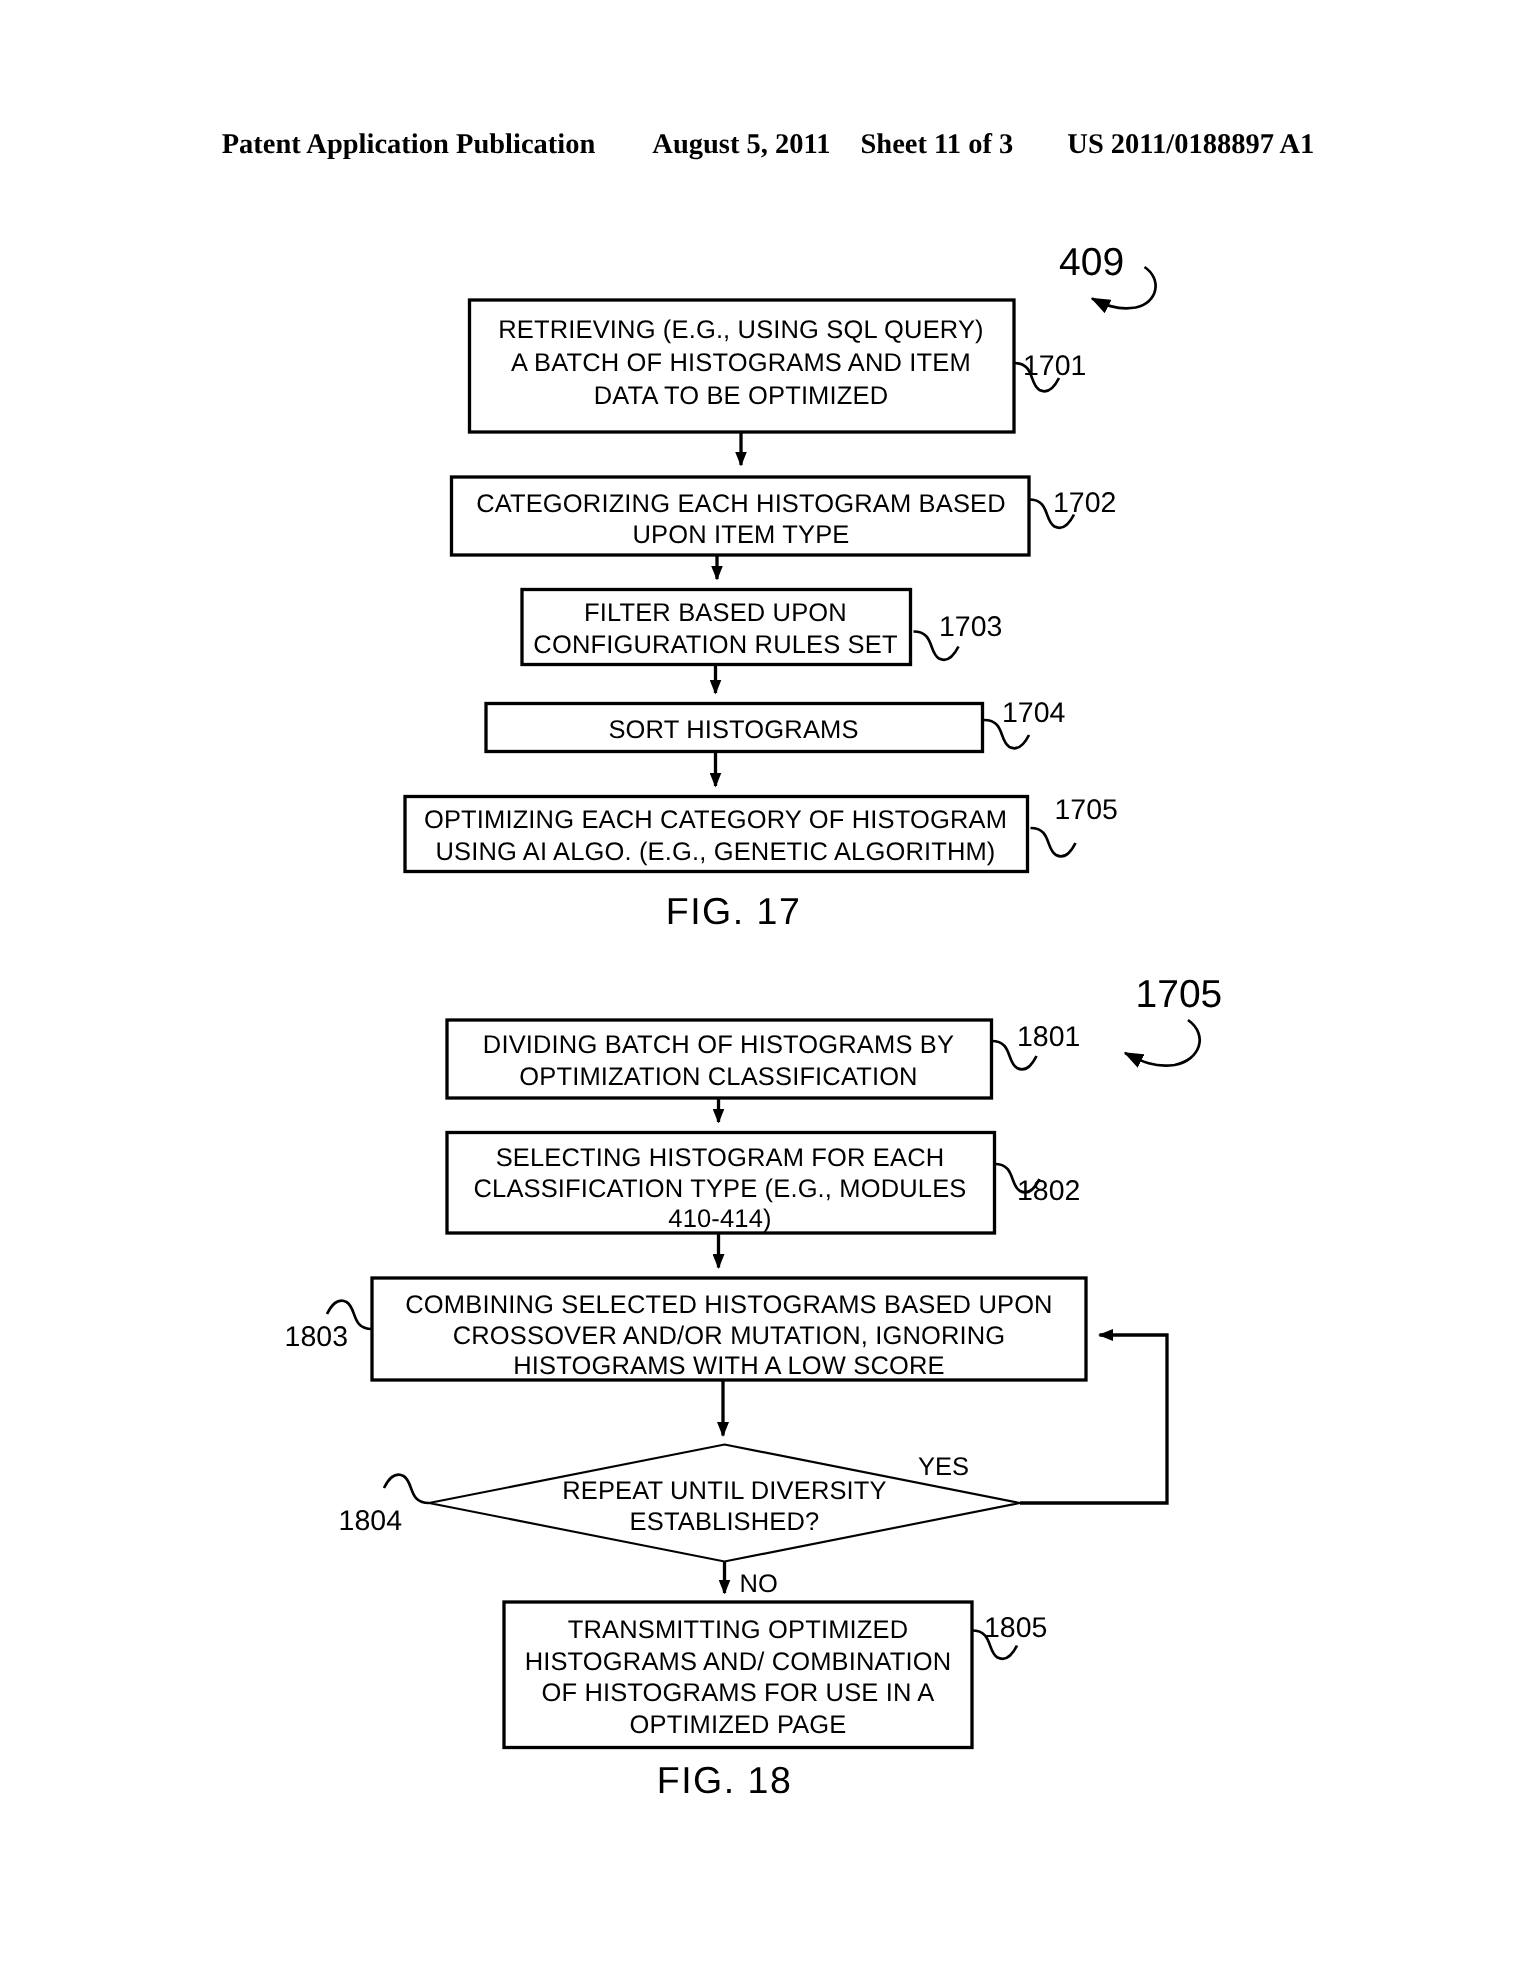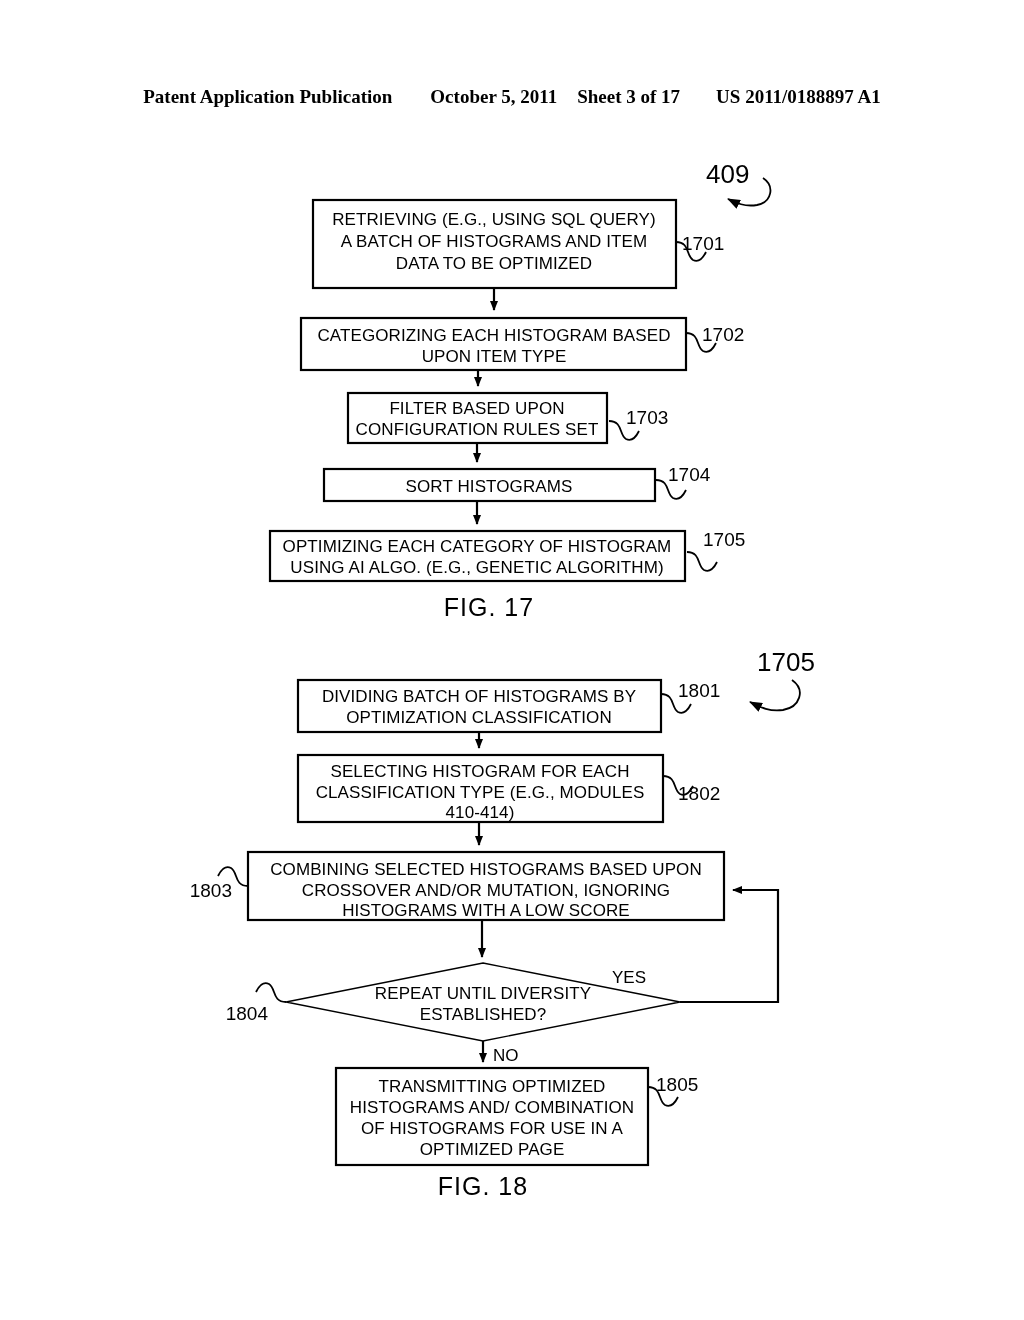--- a/index.html
+++ b/index.html
@@ -97,21 +97,21 @@
     stroke-width: 1.8;
     fill: none;
   }
 </style>
 </head>
 <body>
 
 <div id="page">
 
   <div class="pub-header">
-    <span class="seg">Patent Application Publication</span><span class="gap-lg"></span><span class="seg">October 5, 2011</span><span class="gap-md"></span><span class="seg">Sheet 3 of 17</span><span class="gap-xl"></span><span class="seg">US 2011/0188897 A1</span>
+    <span class="seg">Patent Application Publication</span><span class="gap-lg"></span><span class="seg">August 5, 2011</span><span class="gap-md"></span><span class="seg">Sheet 11 of 3</span><span class="gap-xl"></span><span class="seg">US 2011/0188897 A1</span>
   </div>
 
   <svg id="flow" viewBox="0 0 1024 1320">
     <defs>
       <marker id="arrowhead" markerWidth="10" markerHeight="8" refX="9" refY="4" orient="auto" markerUnits="userSpaceOnUse">
         <path d="M0,0 L10,4 L0,8 z" fill="#000000"></path>
       </marker>
       <marker id="arrowhead-sm" markerWidth="13" markerHeight="10" refX="12" refY="5" orient="auto" markerUnits="userSpaceOnUse">
         <path d="M0,0 L13,5 L0,10 z" fill="#000000"></path>
       </marker>

